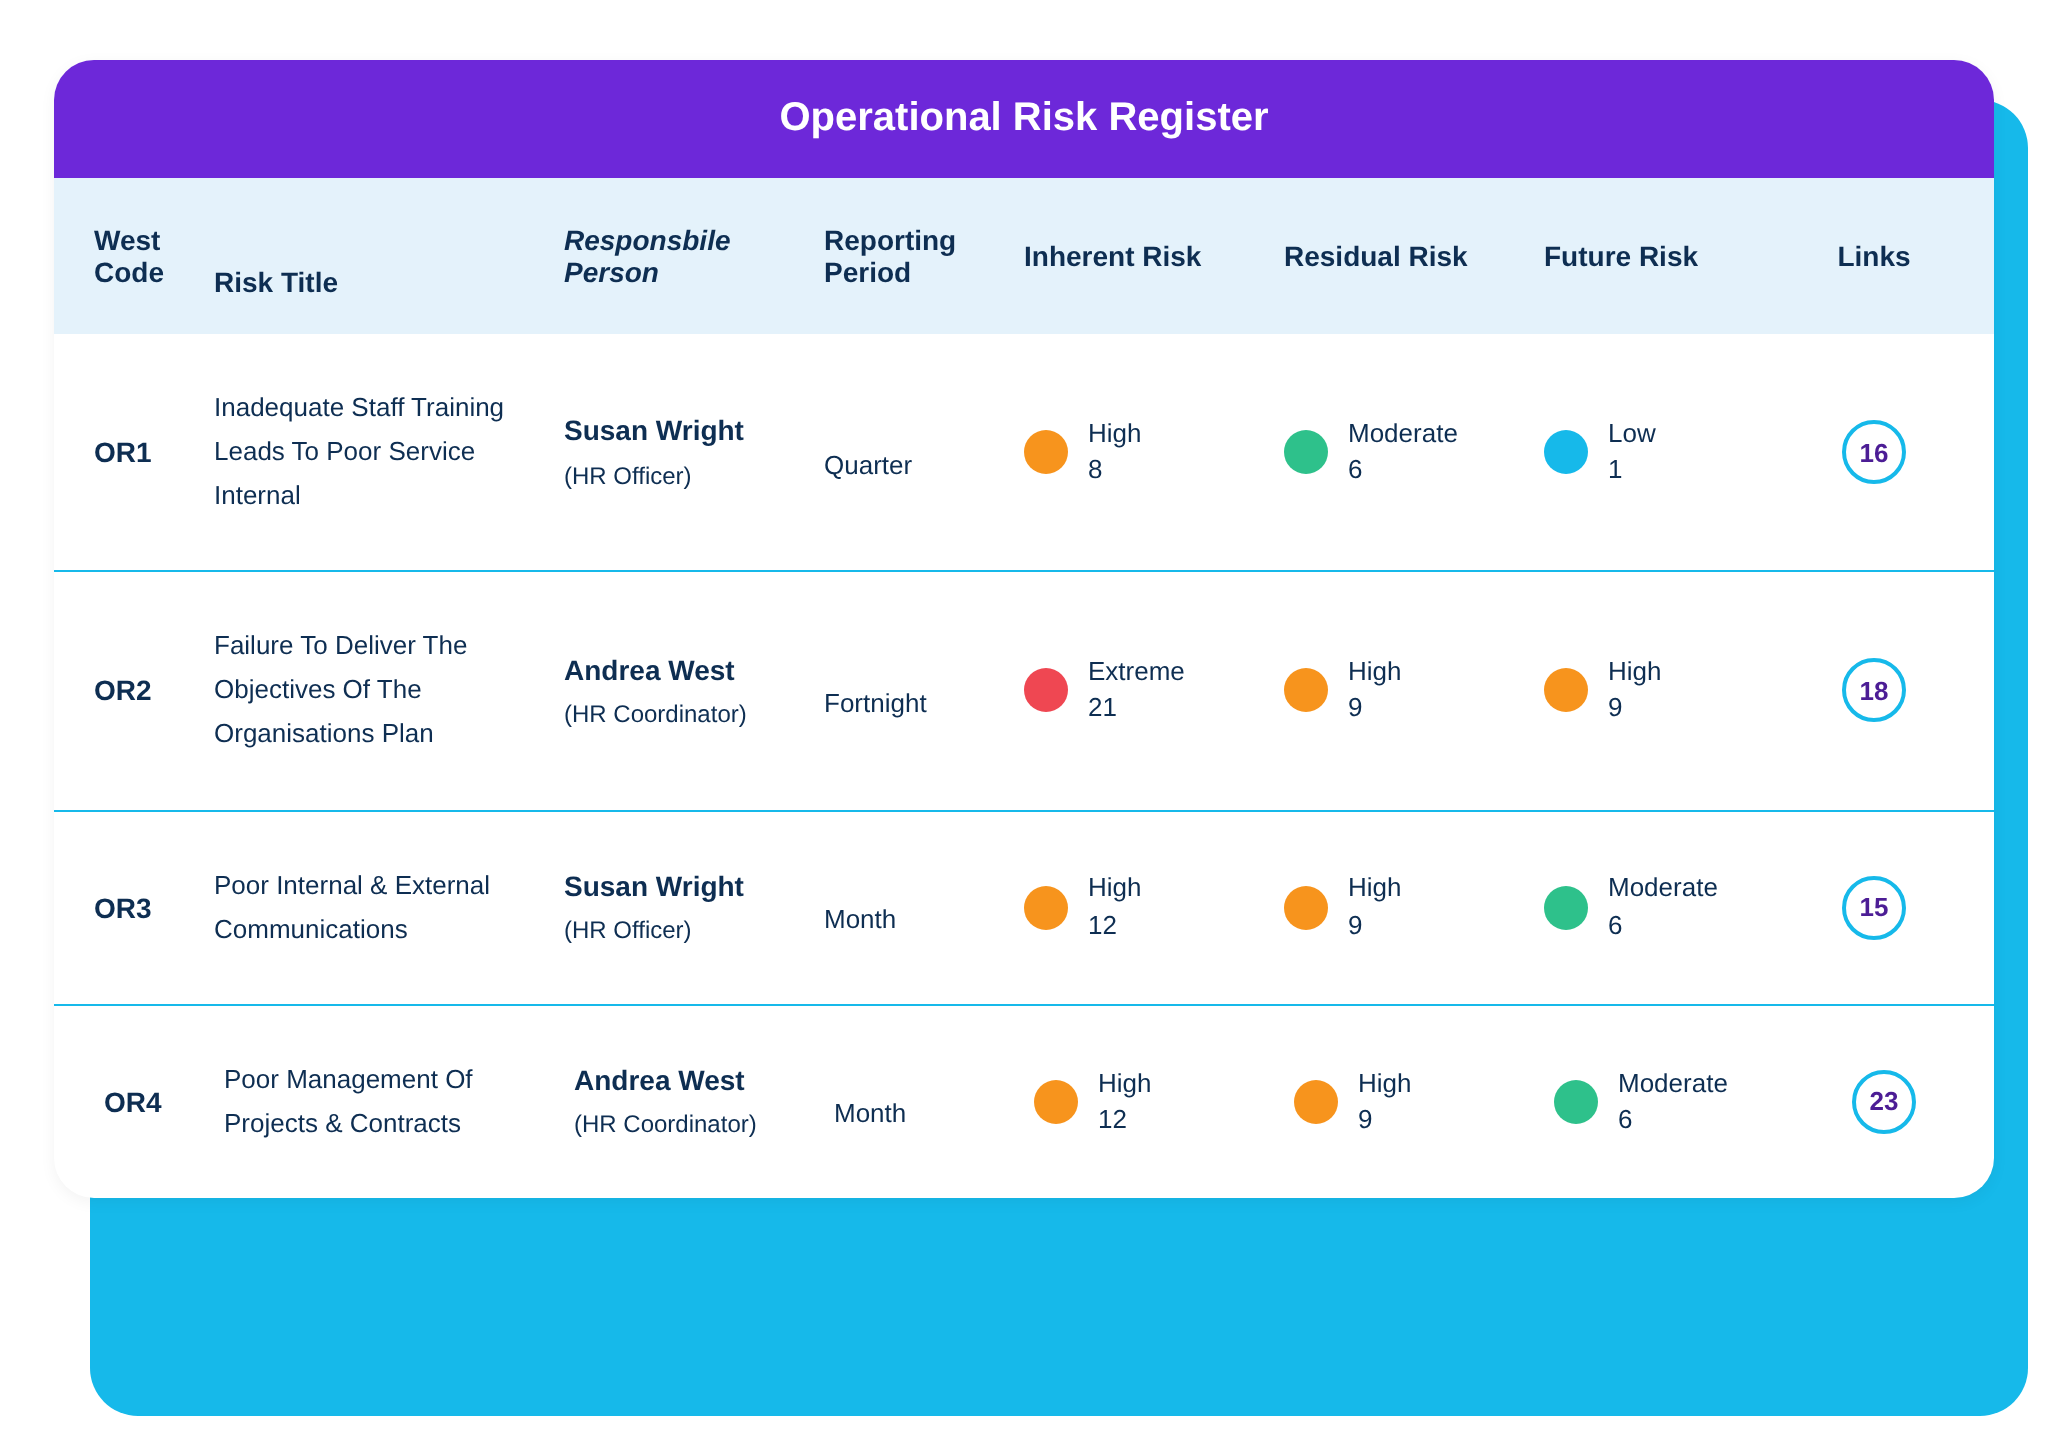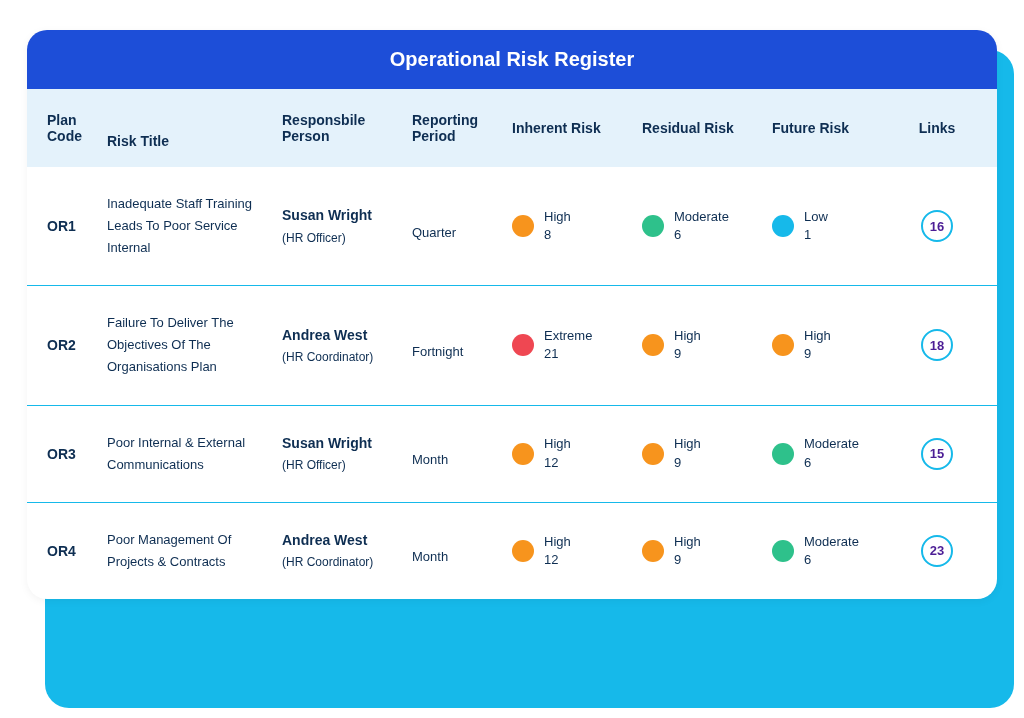--- a/index.html
+++ b/index.html
@@ -25,21 +25,21 @@
       position: relative;
       background: #fff;
       border-radius: 20px;
       overflow: hidden;
       box-shadow: 0 2px 8px rgba(0,0,0,0.05);
       z-index: 1;
       width: 970px;
       margin: 0 auto;
     }
     .title-bar {
-      background: #1d4ed8;
+      background: #6d28d9;
       color: #fff;
       text-align: center;
       font-weight: 600;
       font-size: 20px;
       padding: 18px 0;
     }
     .header-row {
       display: flex;
       background: #e4f2fb;
       color: #0e2e52;
@@ -49,21 +49,21 @@
       align-items: center;
     }
     .row {
       display: flex;
       padding: 26px 20px;
       align-items: center;
       border-bottom: 1px solid #16b9ea;
       color: #0e2e52;
       font-size: 13px;
     }
-    .row:last-child { border-bottom: none; }
+    .row:last-child { border-bottom: none; justify-content: flex-end; }
     .col-code { width: 60px; font-weight: 700; font-size: 14px; }
     .col-title { width: 175px; line-height: 1.7; padding-right: 10px; }
     .col-person { width: 130px; font-weight: 700; font-size: 14px; line-height: 1.6; }
     .col-person .role { font-weight: 400; font-size: 12px; display: block; margin-top: 2px; }
     .col-period { width: 100px; margin-top: 12px; }
     .col-risk { width: 130px; display: flex; align-items: center; gap: 10px; }
     .col-links { width: 70px; display: flex; justify-content: center; }
     .dot {
       width: 22px;
       height: 22px;
@@ -80,35 +80,35 @@
       border-radius: 50%;
       display: flex;
       align-items: center;
       justify-content: center;
       font-weight: 700;
       font-size: 13px;
       color: #4c1d95;
     }
     .hdr-code { width: 60px; }
     .hdr-title { width: 175px; margin-top: 26px; }
-    .hdr-person { width: 130px; }
+    .hdr-person { width: 130px; font-style: italic; }
     .hdr-period { width: 100px; }
     .hdr-risk { width: 130px; }
     .hdr-links { width: 70px; text-align: center; }
   </style>
 </head>
 <body>
 
 <div class="shadow-card"></div>
 
 <div class="card">
   <div class="title-bar">Operational Risk Register</div>
 
   <div class="header-row">
-    <div class="hdr-code">Plan Code</div>
+    <div class="hdr-code">West Code</div>
     <div class="hdr-title">Risk Title</div>
     <div class="hdr-person">Responsbile Person</div>
     <div class="hdr-period">Reporting Period</div>
     <div class="hdr-risk">Inherent Risk</div>
     <div class="hdr-risk">Residual Risk</div>
     <div class="hdr-risk">Future Risk</div>
     <div class="hdr-links">Links</div>
   </div>
 
   <div id="rows-container">

